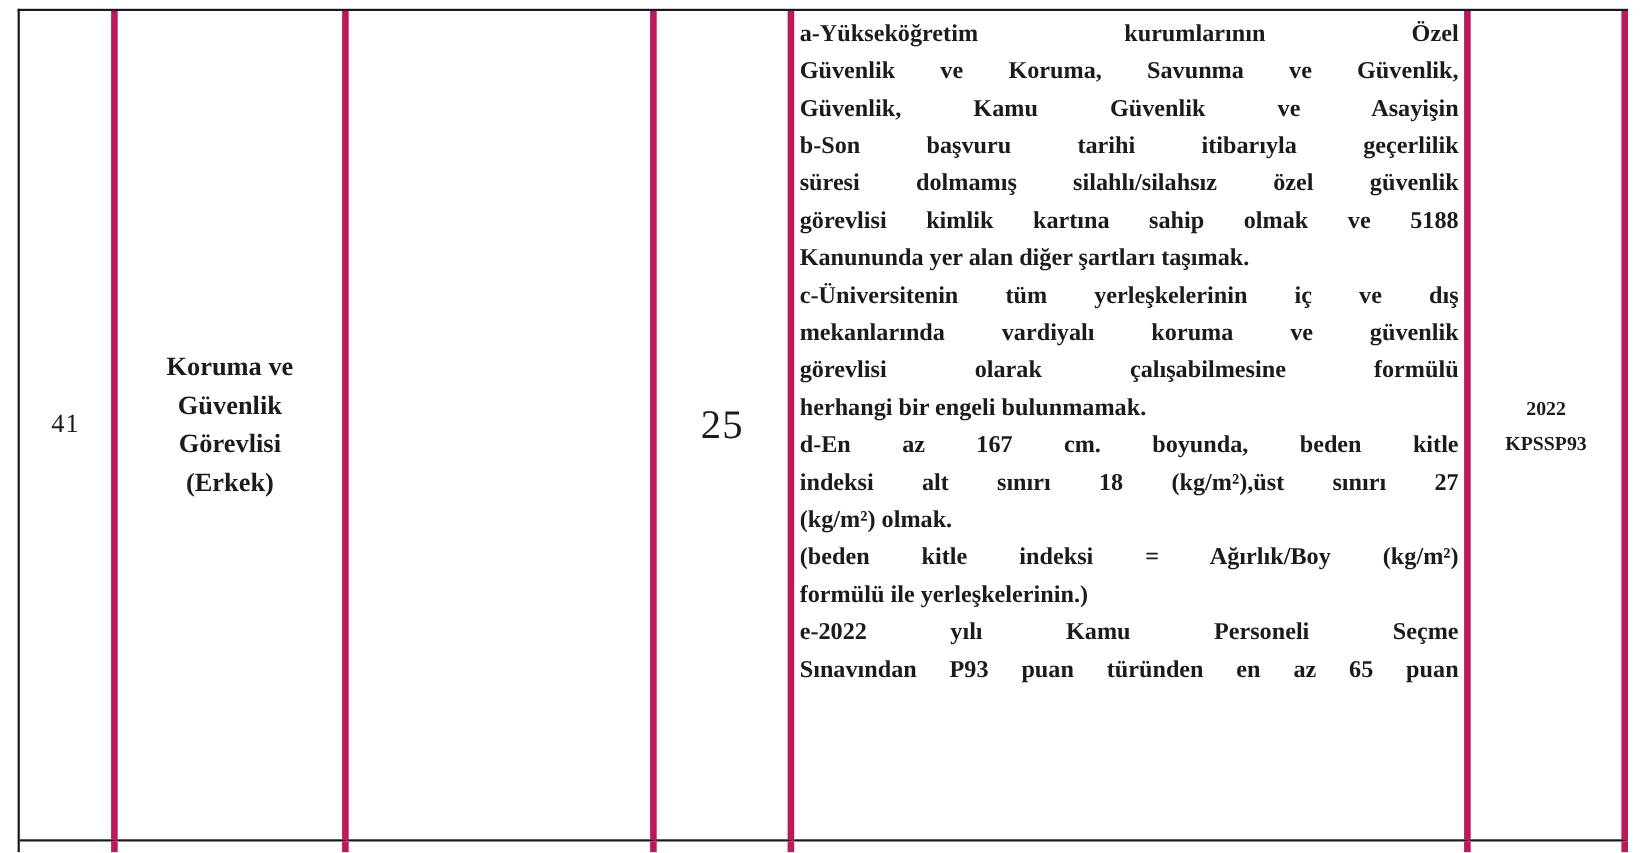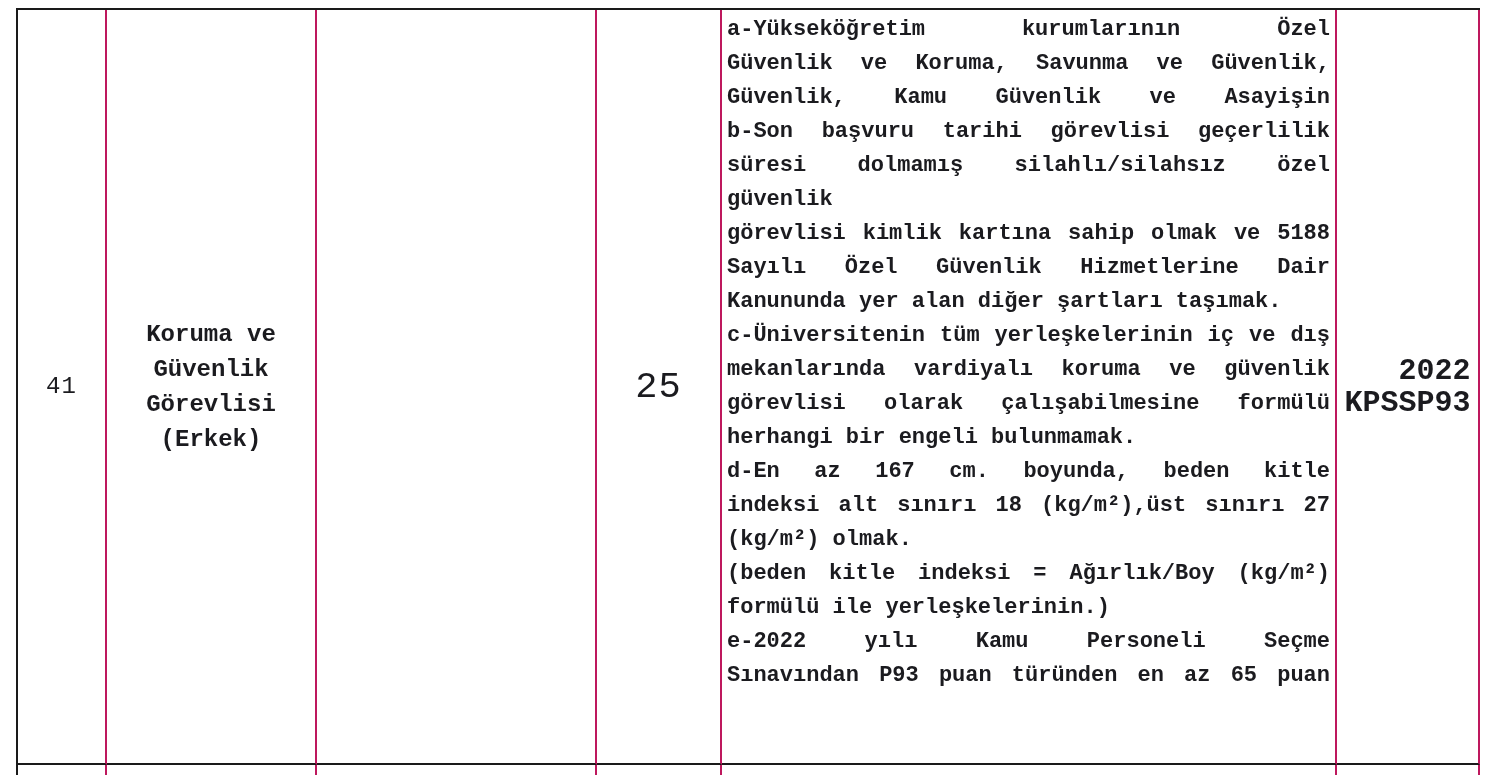--- a/index.html
+++ b/index.html
@@ -25,23 +25,22 @@
     width: 1462px;
   }
   .row {
     display: grid;
     grid-template-columns: 89px 210px 280px 125px 615px 143px;
   }
   .row.main { height: 755px; }
   .row.next { height: 10px; }
   .cell {
     box-sizing: border-box;
-    border-right: 2px solid #be185d;
+    border-right: 6px solid #be185d;
     overflow: hidden;
-    font-family: Liberation Mono, monospace;
   }
   .row.main .cell { border-bottom: 2px solid #1a1a1a; }
   .cell.center {
     display: flex;
     align-items: center;
     justify-content: center;
     text-align: center;
   }
   .c1 span {
     font-size: 24px;
@@ -67,24 +66,24 @@
   .req-line {
     line-height: 34px;
     text-align: justify;
     text-align-last: justify;
     white-space: normal;
   }
   .req-line.last {
     text-align-last: left;
   }
   .exam-block {
-    font-size: 30px;
+    font-size: 18px;
     font-weight: 700;
     line-height: 32px;
-    text-align: right;
+    text-align: center;
     white-space: nowrap;
   }
 </style>
 </head>
 <body>
 
 <div class="page">
   <div class="table">
 
     <div class="row main">
@@ -105,24 +104,23 @@
       <div class="cell c3"></div>
 
       <div class="cell c4 center">
         <span>25</span>
       </div>
 
       <div class="cell c5">
           <div class="req-line">a-Yükseköğretim kurumlarının Özel</div>
           <div class="req-line">Güvenlik ve Koruma, Savunma ve Güvenlik,</div>
           <div class="req-line">Güvenlik, Kamu Güvenlik ve Asayişin</div>
-          <div class="req-line">b-Son başvuru tarihi görevlisi geçerlilik</div>
+          <div class="req-line">b-Son başvuru tarihi itibarıyla geçerlilik</div>
           <div class="req-line">süresi dolmamış silahlı/silahsız özel güvenlik</div>
           <div class="req-line">görevlisi kimlik kartına sahip olmak ve 5188</div>
-          <div class="req-line">Sayılı Özel Güvenlik Hizmetlerine Dair</div>
           <div class="req-line last">Kanununda yer alan diğer şartları taşımak.</div>
           <div class="req-line">c-Üniversitenin tüm yerleşkelerinin iç ve dış</div>
           <div class="req-line">mekanlarında vardiyalı koruma ve güvenlik</div>
           <div class="req-line">görevlisi olarak çalışabilmesine formülü</div>
           <div class="req-line last">herhangi bir engeli bulunmamak.</div>
           <div class="req-line">d-En az 167 cm. boyunda, beden kitle</div>
           <div class="req-line">indeksi alt sınırı 18 (kg/m²),üst sınırı 27</div>
           <div class="req-line last">(kg/m²) olmak.</div>
           <div class="req-line">(beden kitle indeksi = Ağırlık/Boy (kg/m²)</div>
           <div class="req-line last">formülü ile yerleşkelerinin.)</div>

